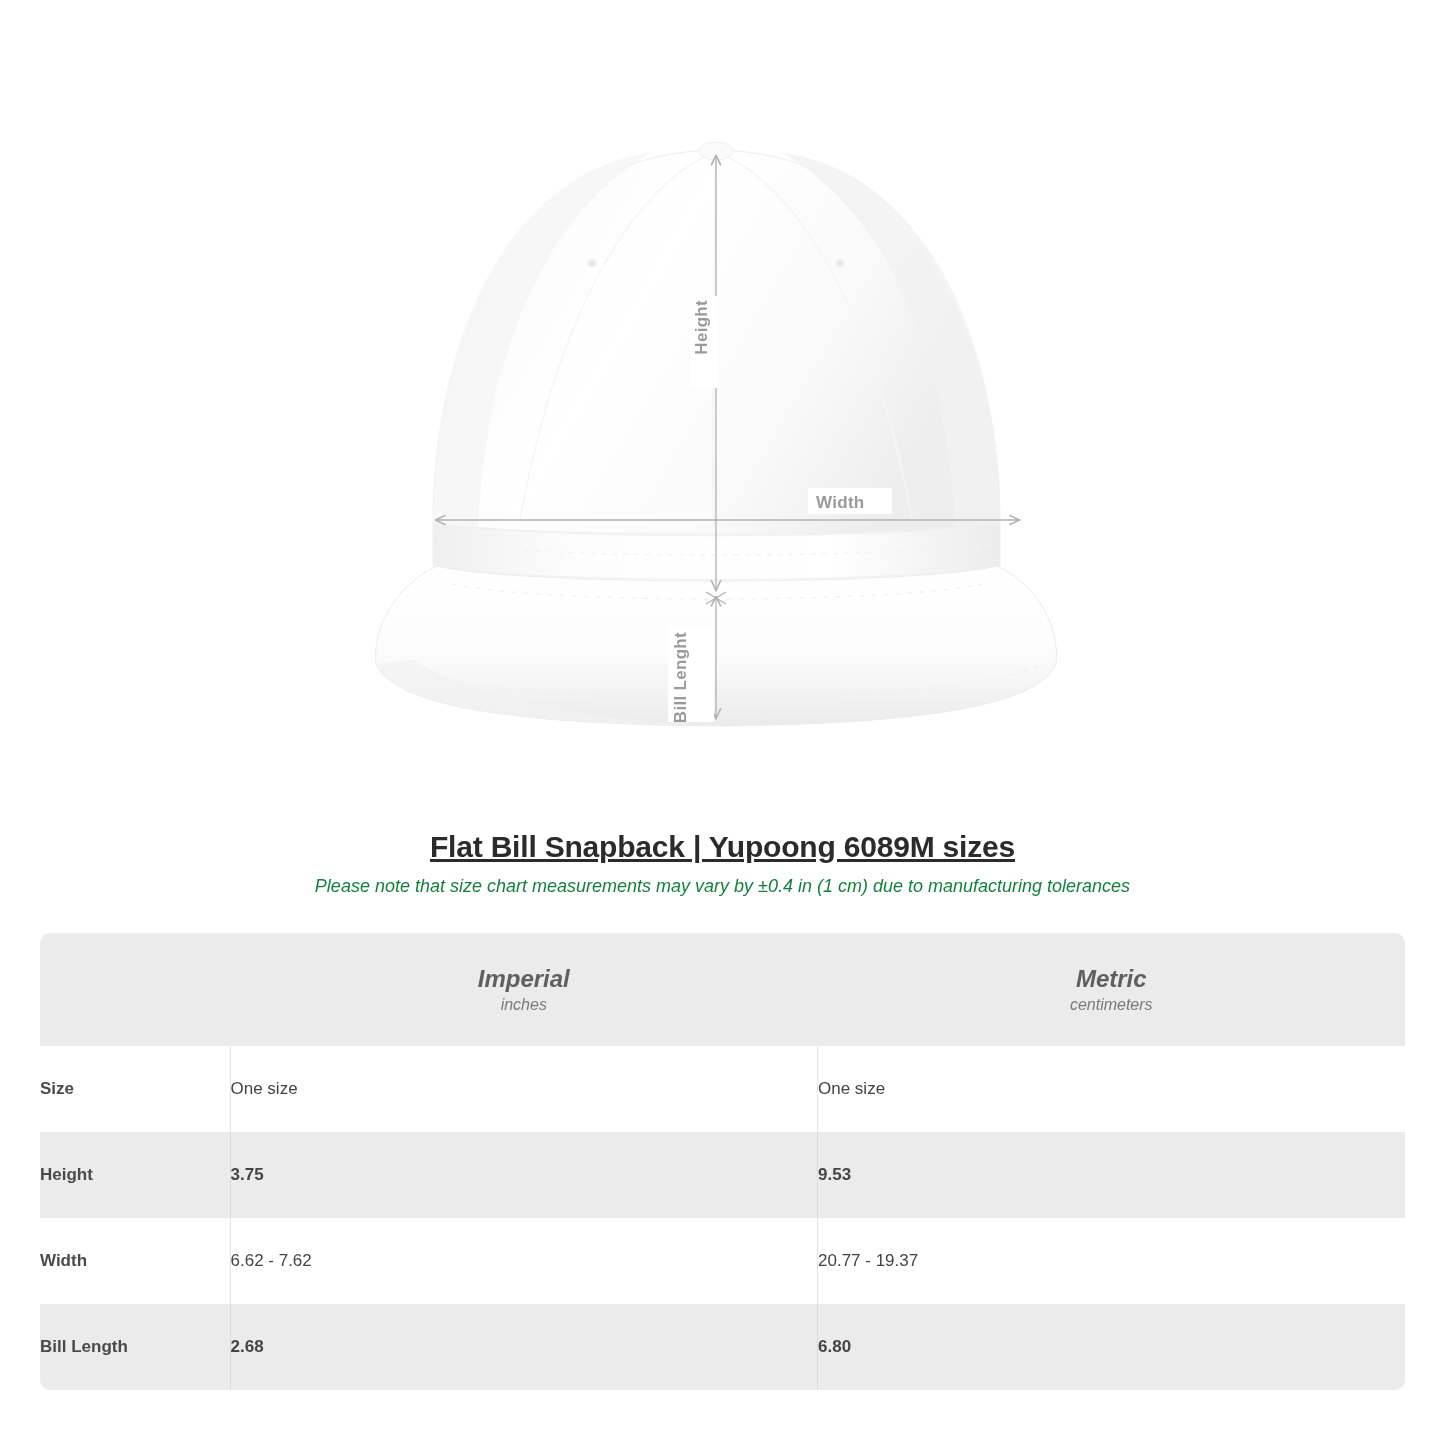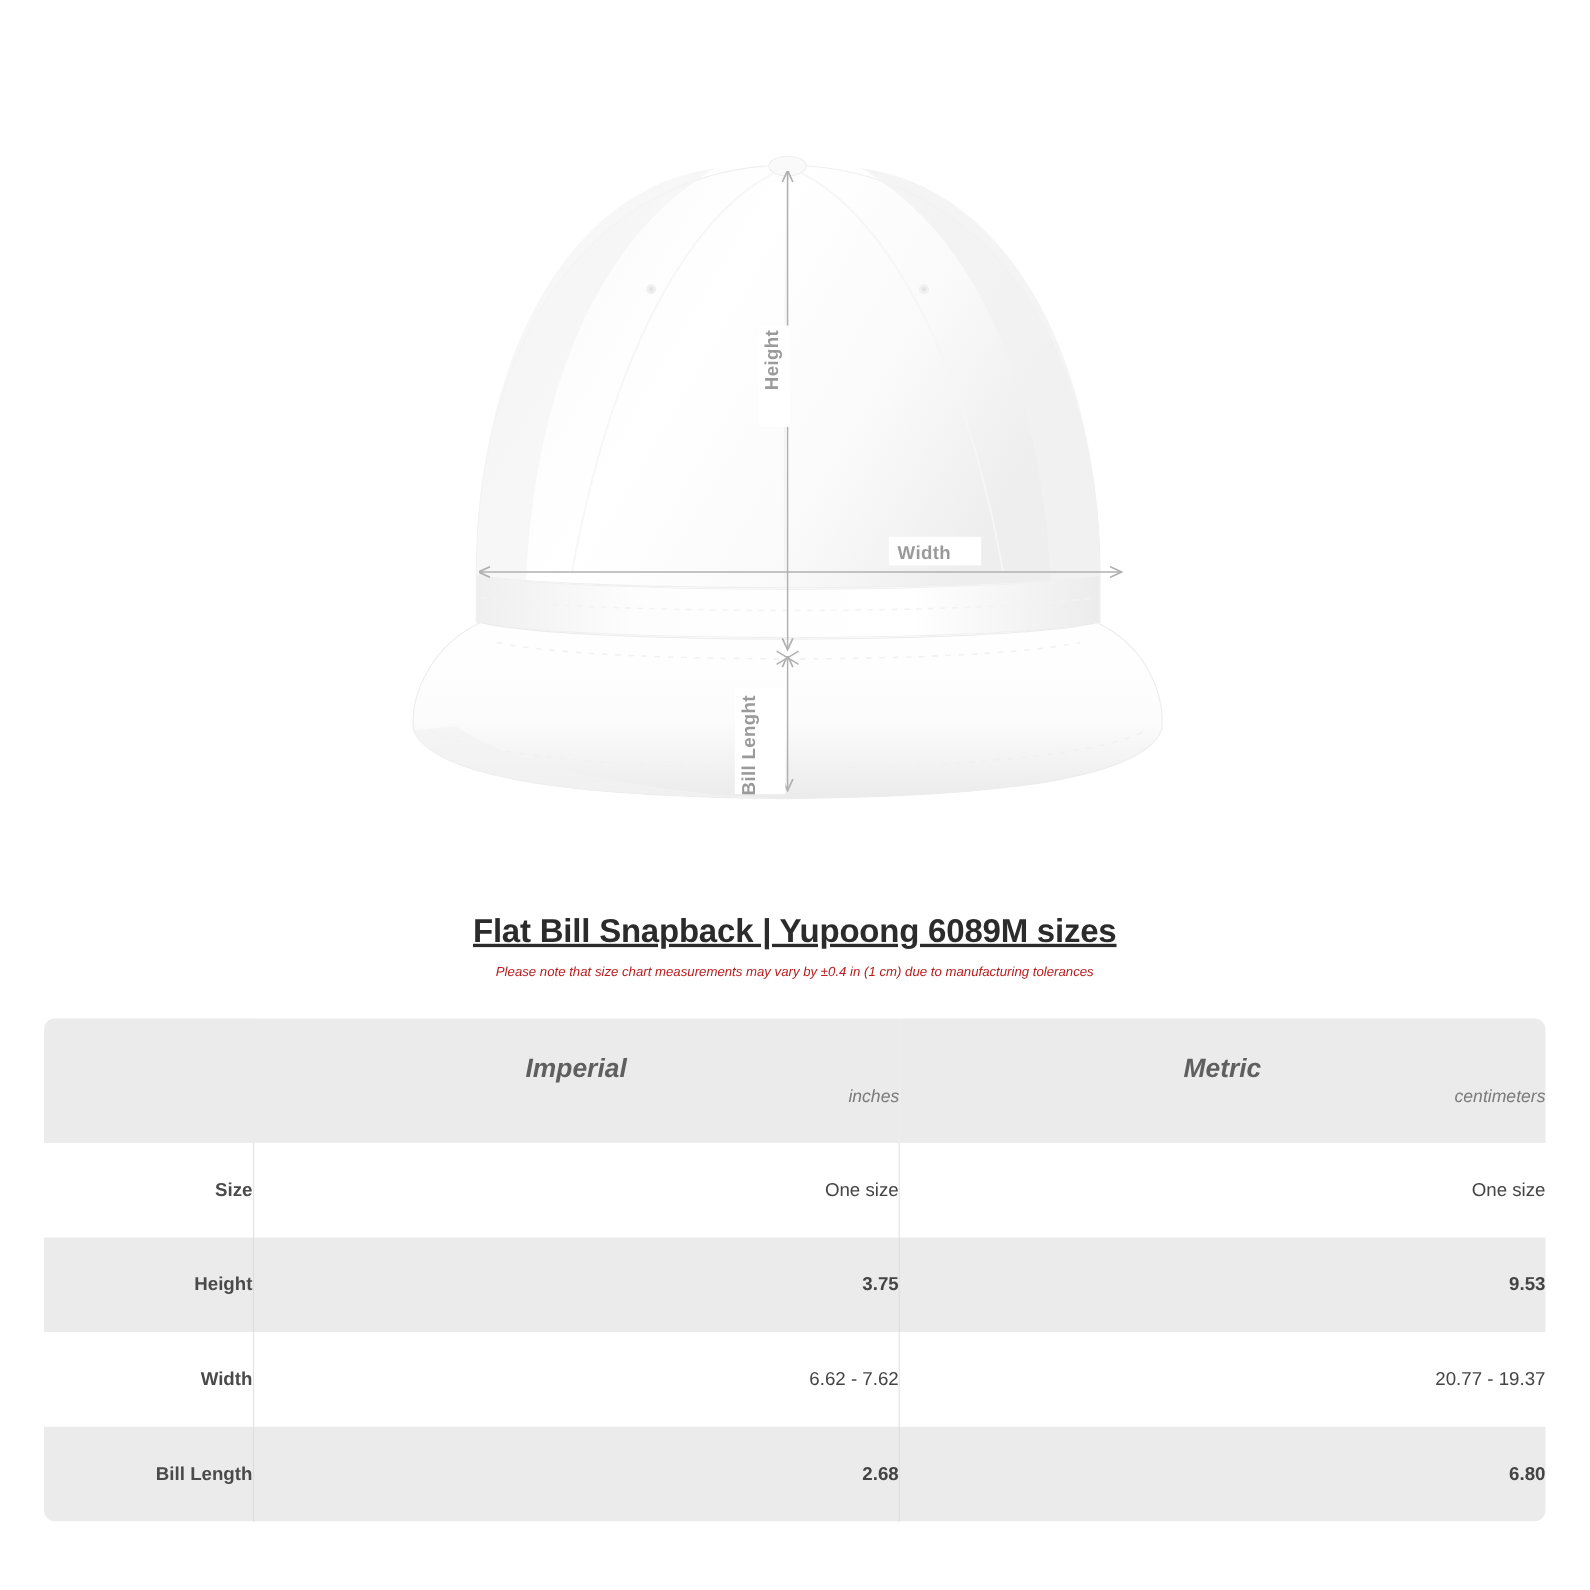--- a/index.html
+++ b/index.html
@@ -66,23 +66,23 @@
   }
   .chart-title {
     font-size: 30px;
     font-weight: bold;
     color: #2b2b2b;
     margin: 0 0 12px 0;
     letter-spacing: -0.2px;
     text-decoration: underline;
   }
   .chart-note {
-    font-size: 12px;
+    font-size: 18px;
     font-style: italic;
-    color: #b91c1c;
+    color: #15803d;
     margin: 0;
   }
 
   
   .table-wrap {
     margin: 36px 40px 0 40px;
   }
   table.size-table {
     width: 100%;
     border-collapse: collapse;
@@ -114,26 +114,25 @@
     font-weight: bold;
     font-style: italic;
     color: #5f5f5f;
     line-height: 1.15;
   }
   .unit-sub {
     font-size: 16px;
     font-style: italic;
     color: #7a7a7a;
     margin-top: 4px;
-    text-align: right;
   }
 
   .body-row td {
     height: 86px;
-    text-align: right;
+    text-align: left;
     vertical-align: middle;
     font-size: 17px;
     color: #444444;
   }
   .body-row td.row-label {
     font-weight: bold;
     color: #4a4a4a;
   }
   .row-odd td { background: #ffffff; }
   .row-even td { background: #ebebeb; }

